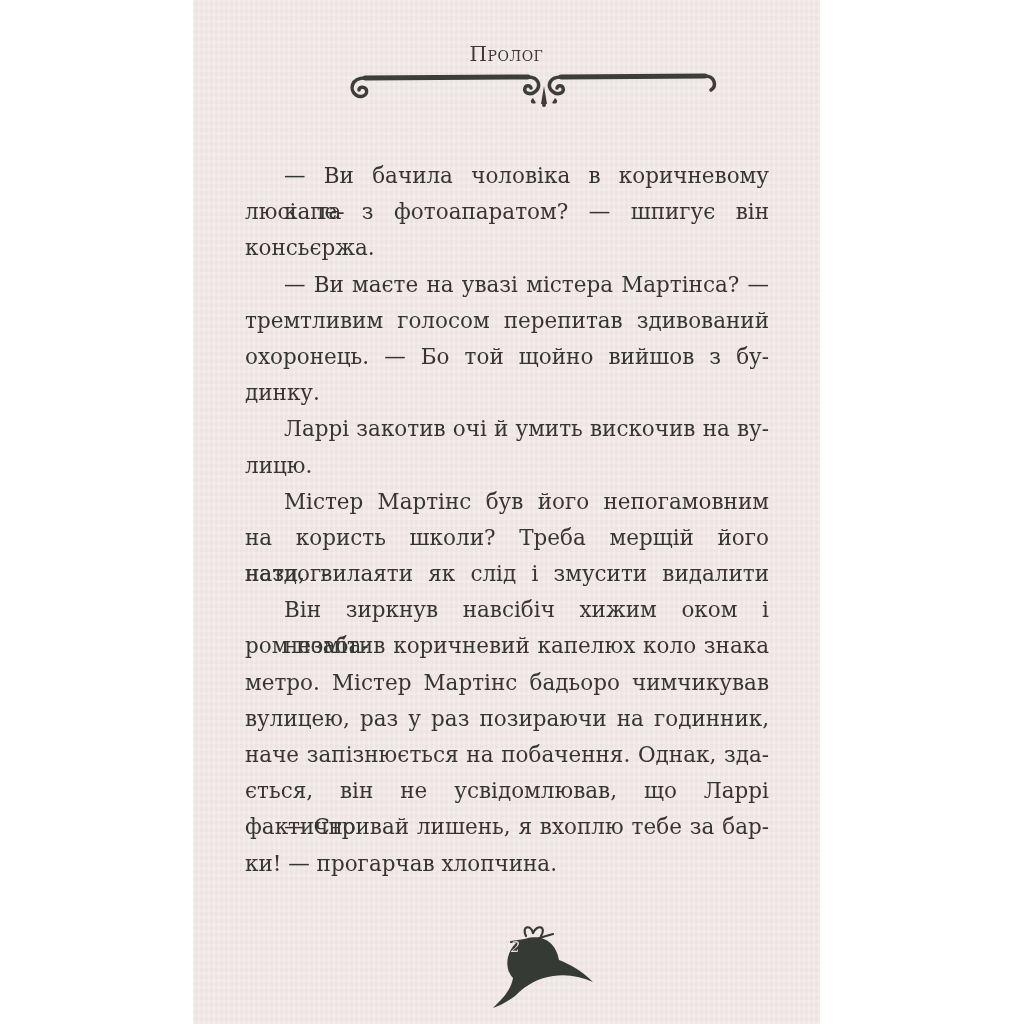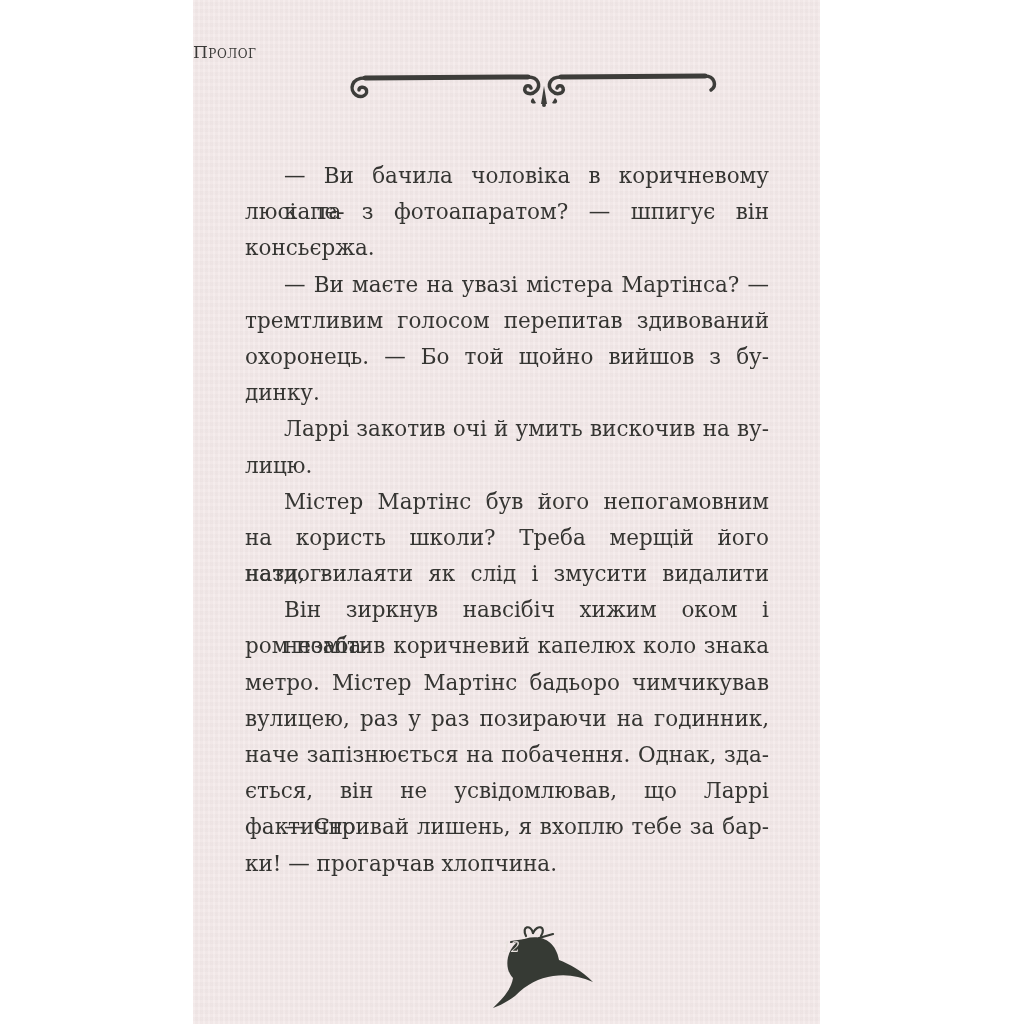--- a/index.html
+++ b/index.html
@@ -8,22 +8,22 @@
     position: relative; overflow: hidden;
   }
   .page {
     position: absolute; left: 193px; top: 0; width: 627px; height: 1024px;
     background: #f3e9e9;
     background-image:
       repeating-linear-gradient(90deg, rgba(255,255,255,0.10) 0 2px, rgba(0,0,0,0.012) 2px 5px),
       repeating-linear-gradient(0deg, rgba(255,255,255,0.06) 0 3px, rgba(0,0,0,0.01) 3px 7px);
   }
   .running-head {
-    position: absolute; left: 0; right: 0; top: 42px; text-align: left;
-    font-family: "DejaVu Serif", serif; font-size: 17px; color: #3a3a38;
+    position: absolute; left: 0; right: 0; top: 42px; text-align: center;
+    font-family: "DejaVu Serif", serif; font-size: 20px; color: #3a3a38;
     letter-spacing: 0.5px; font-variant: small-caps;
   }
   .ornament { position: absolute; left: 150px; top: 68px; width: 375px; height: 40px; }
   .body-text {
     position: absolute; left: 52px; top: 126px; width: 524px;
     font-family: "DejaVu Serif", serif; font-size: 21.5px; line-height: 36.2px;
     color: #353532;
     margin-top: 32px;
   }
   .line { display: block; white-space: nowrap; height: 36.2px; }

